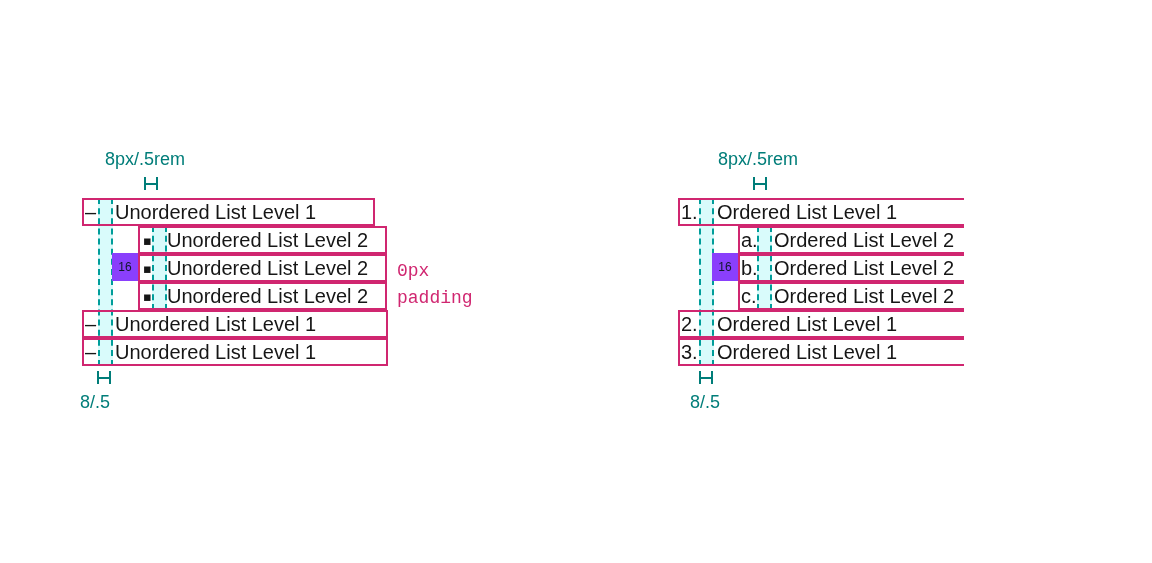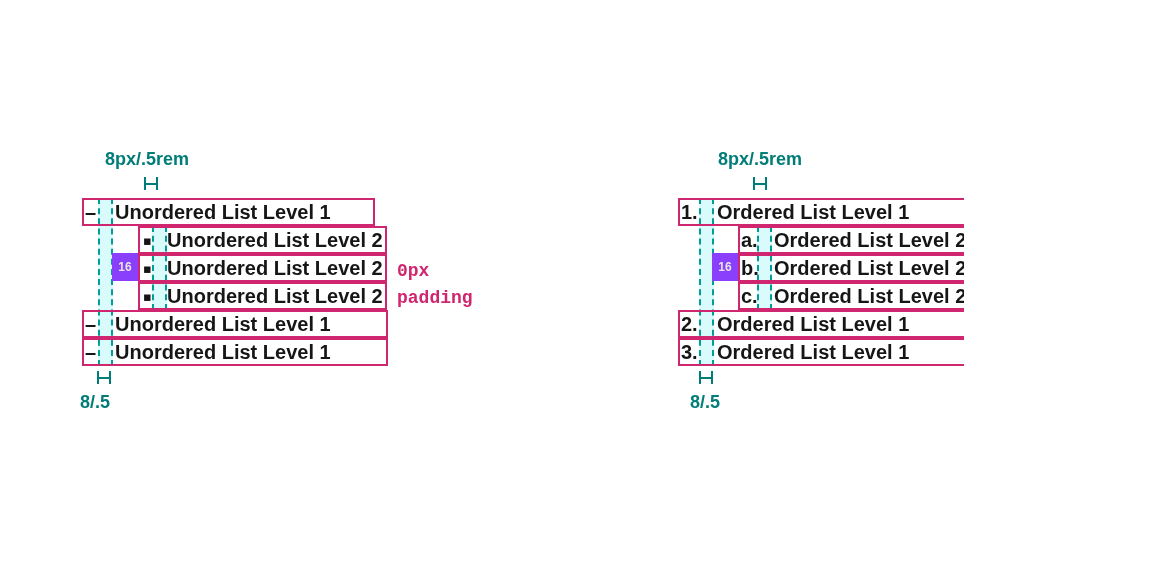--- a/index.html
+++ b/index.html
@@ -5,21 +5,21 @@
   :root{
     --pink:#d02670;
     --teal-text:#007d79;
     --teal-dash:#009d9a;
     --teal-fill:#d9fbfb;
     --purple:#8a3ffc;
     --ink:#161616;
   }
   *{margin:0;padding:0;box-sizing:border-box;}
   body{background:#fff;font-family:"Liberation Sans",sans-serif;}
-  .canvas{position:relative;width:964px;height:563px;background:#fff;overflow:hidden;font-weight:bold;}
+  .canvas{position:relative;width:964px;height:563px;background:#fff;overflow:hidden;}
 
   
   .spacing-col{
     position:absolute;width:15px;background:var(--teal-fill);
     border-left:2px dashed var(--teal-dash);
     border-right:2px dashed var(--teal-dash);
   }
 
   
   .row{
@@ -41,21 +41,21 @@
 
   .tlabel{position:absolute;font-size:18px;color:var(--teal-text);white-space:nowrap;}
 
   .annot{
     position:absolute;font-family:"Liberation Mono","DejaVu Sans Mono",monospace;
     font-size:18px;line-height:27px;color:var(--pink);white-space:nowrap;
   }
 
   .badge{
     position:absolute;width:26px;height:28px;background:var(--purple);
-    color:#e5e5e5;font-size:12px;display:flex;align-items:center;justify-content:center;
+    color:#0f172a;font-size:12px;display:flex;align-items:center;justify-content:center;
   }
 </style>
 </head>
 <body>
 
 <div class="canvas">
 
   <div class="tlabel" style="left:105px;top:149px;">8px/.5rem</div>
   <div class="measure" style="left:144px;top:177px;"></div>
 

